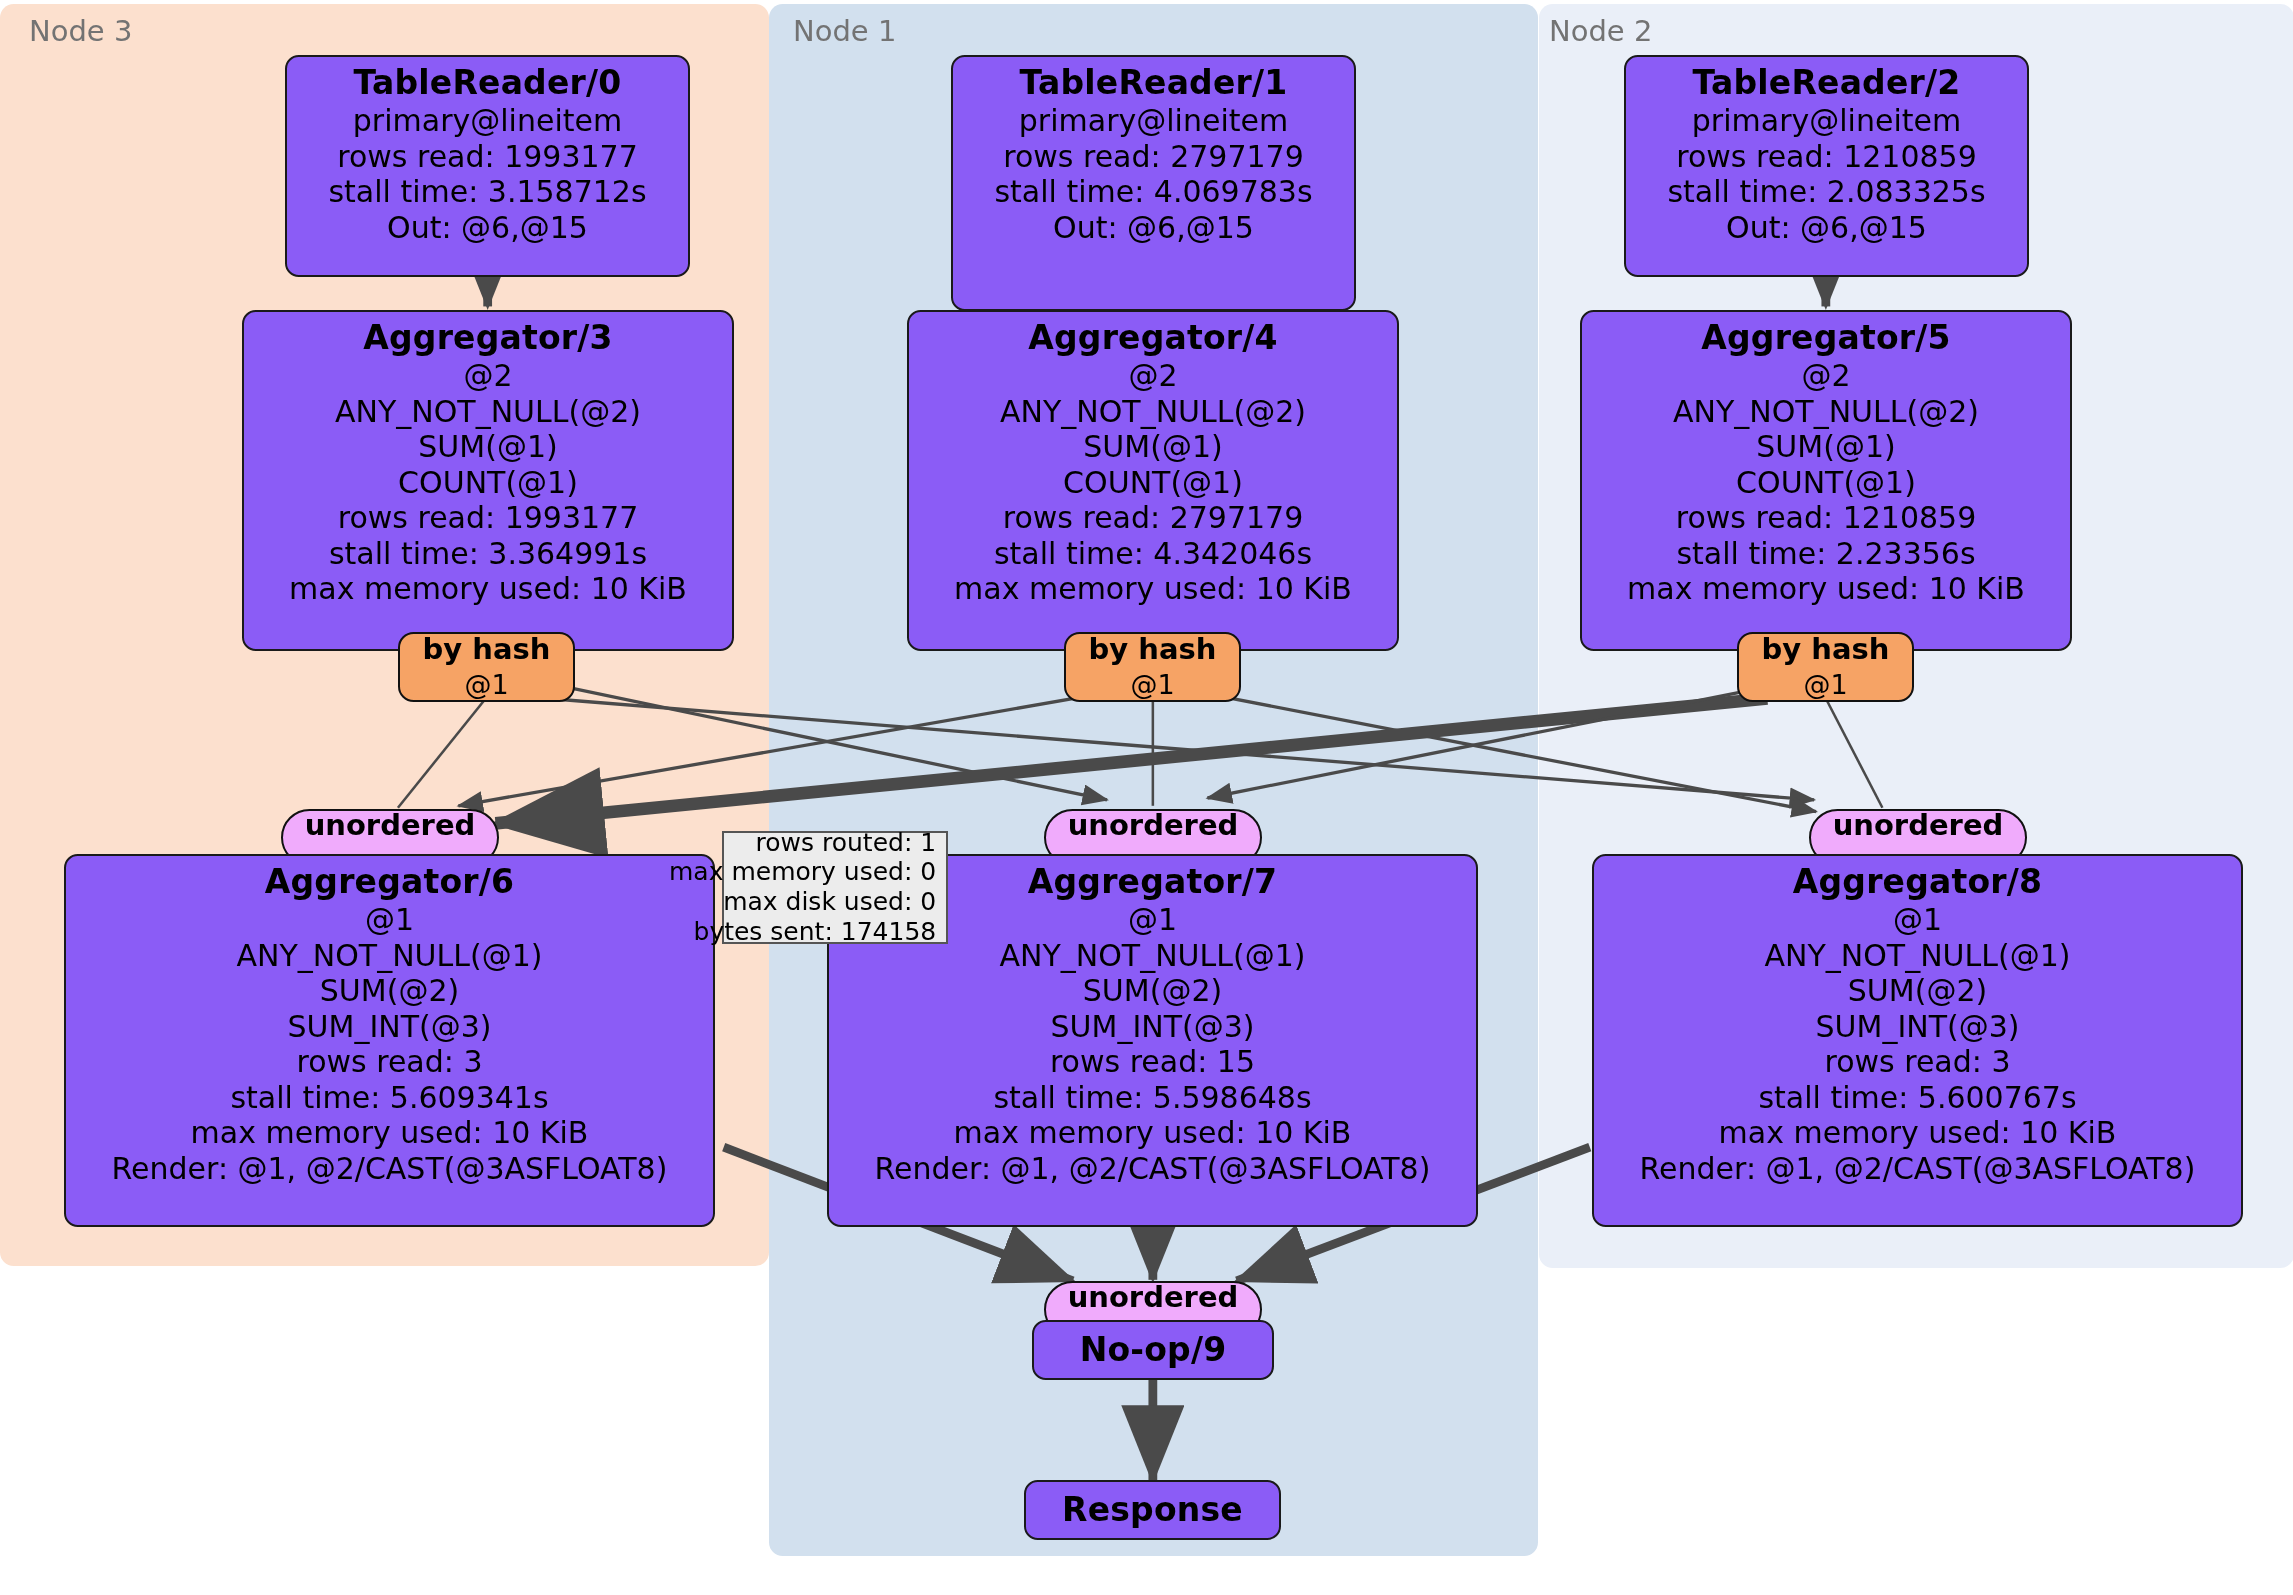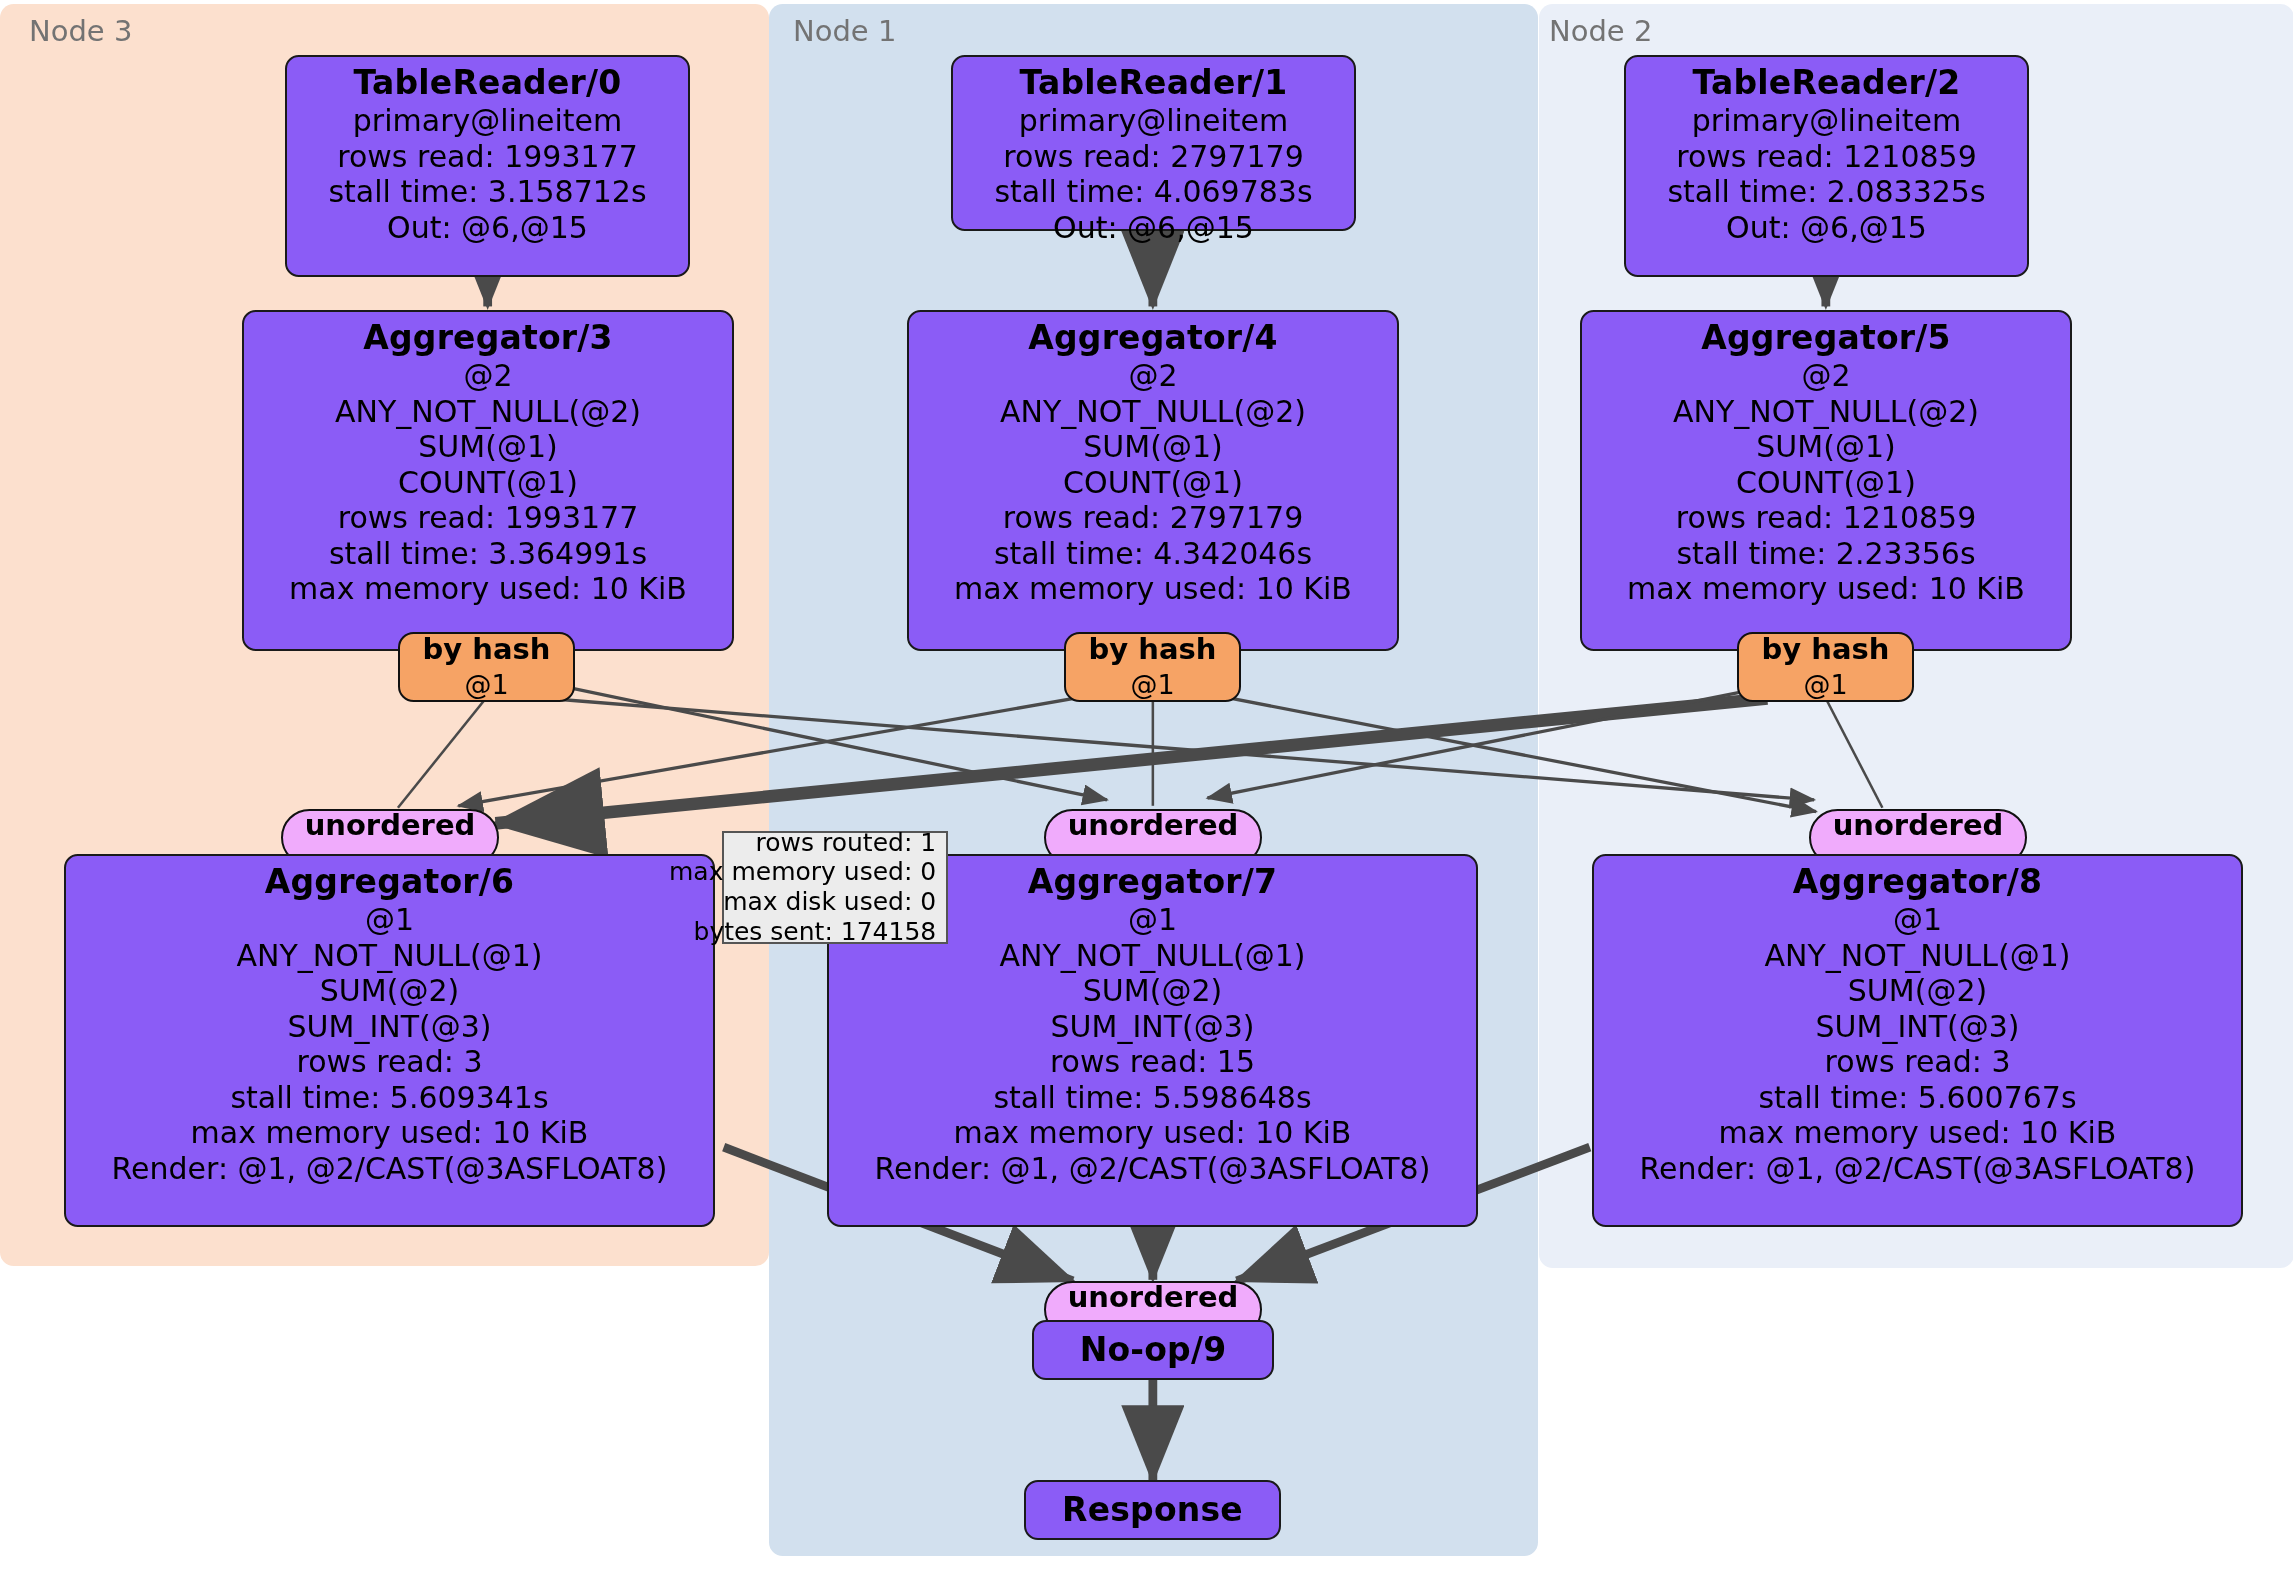--- a/index.html
+++ b/index.html
@@ -17,21 +17,21 @@
 
   
   .gbox{
     position:absolute;background:#8b5cf6;border:2.4px solid #1a1a1a;
     border-radius:13.7px;box-sizing:border-box;
     display:flex;flex-direction:column;align-items:center;justify-content:flex-start;
     text-align:center;color:#000;padding:5.9px 9.8px 7.8px 9.8px;
   }
   .gbox .ttl{font-weight:bold;font-size:33px;line-height:1.22;letter-spacing:0.2px;}
   .gbox .ln{font-size:30px;line-height:1.185;white-space:nowrap;}
-  .gbox.compact{justify-content:center;padding:8px;border-radius:14px;}
+  .gbox.compact{justify-content:center;padding:8px;}
   .gbox.compact .ttl{font-size:33px;}
 
   
   .pill{
     position:absolute;border:2.4px solid #111;box-sizing:border-box;
     display:flex;flex-direction:column;align-items:center;justify-content:space-between;
     text-align:center;color:#000;
   }
   .pill.hash{background:#F6A365;border-radius:15.6px;}
   .pill.hash .p1{font-weight:bold;font-size:29px;line-height:1.06;}
@@ -101,21 +101,21 @@
   </svg>
 
   <div class="gbox" style="left:285px;top:55px;width:405px;height:222px;">
     <div class="ttl">TableReader/0</div>
     <div class="ln">primary@lineitem</div>
     <div class="ln">rows read: 1993177</div>
     <div class="ln">stall time: 3.158712s</div>
     <div class="ln">Out: @6,@15</div>
   </div>
 
-  <div class="gbox" style="left:951px;top:55px;width:405px;height:176px;">
+  <div class="gbox" style="left:951px;top:55px;width:405px;height:256px;">
     <div class="ttl">TableReader/1</div>
     <div class="ln">primary@lineitem</div>
     <div class="ln">rows read: 2797179</div>
     <div class="ln">stall time: 4.069783s</div>
     <div class="ln">Out: @6,@15</div>
   </div>
 
   <div class="gbox" style="left:1624px;top:55px;width:405px;height:222px;">
     <div class="ttl">TableReader/2</div>
     <div class="ln">primary@lineitem</div>

